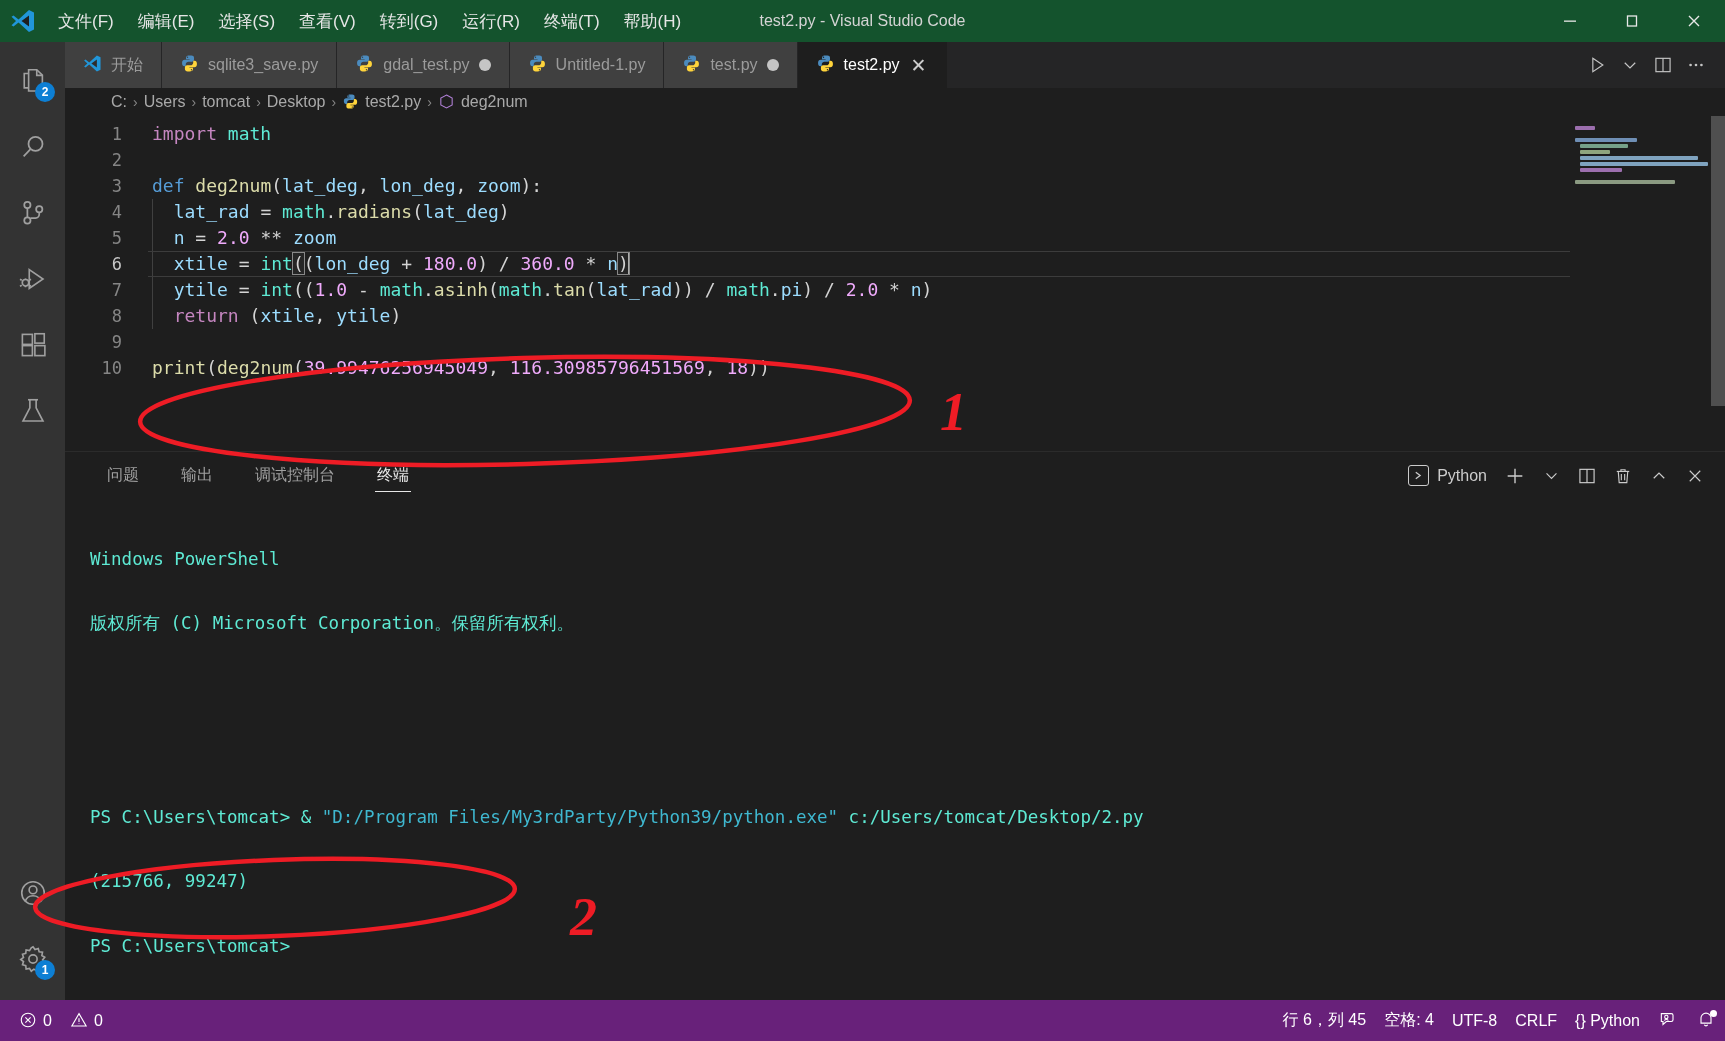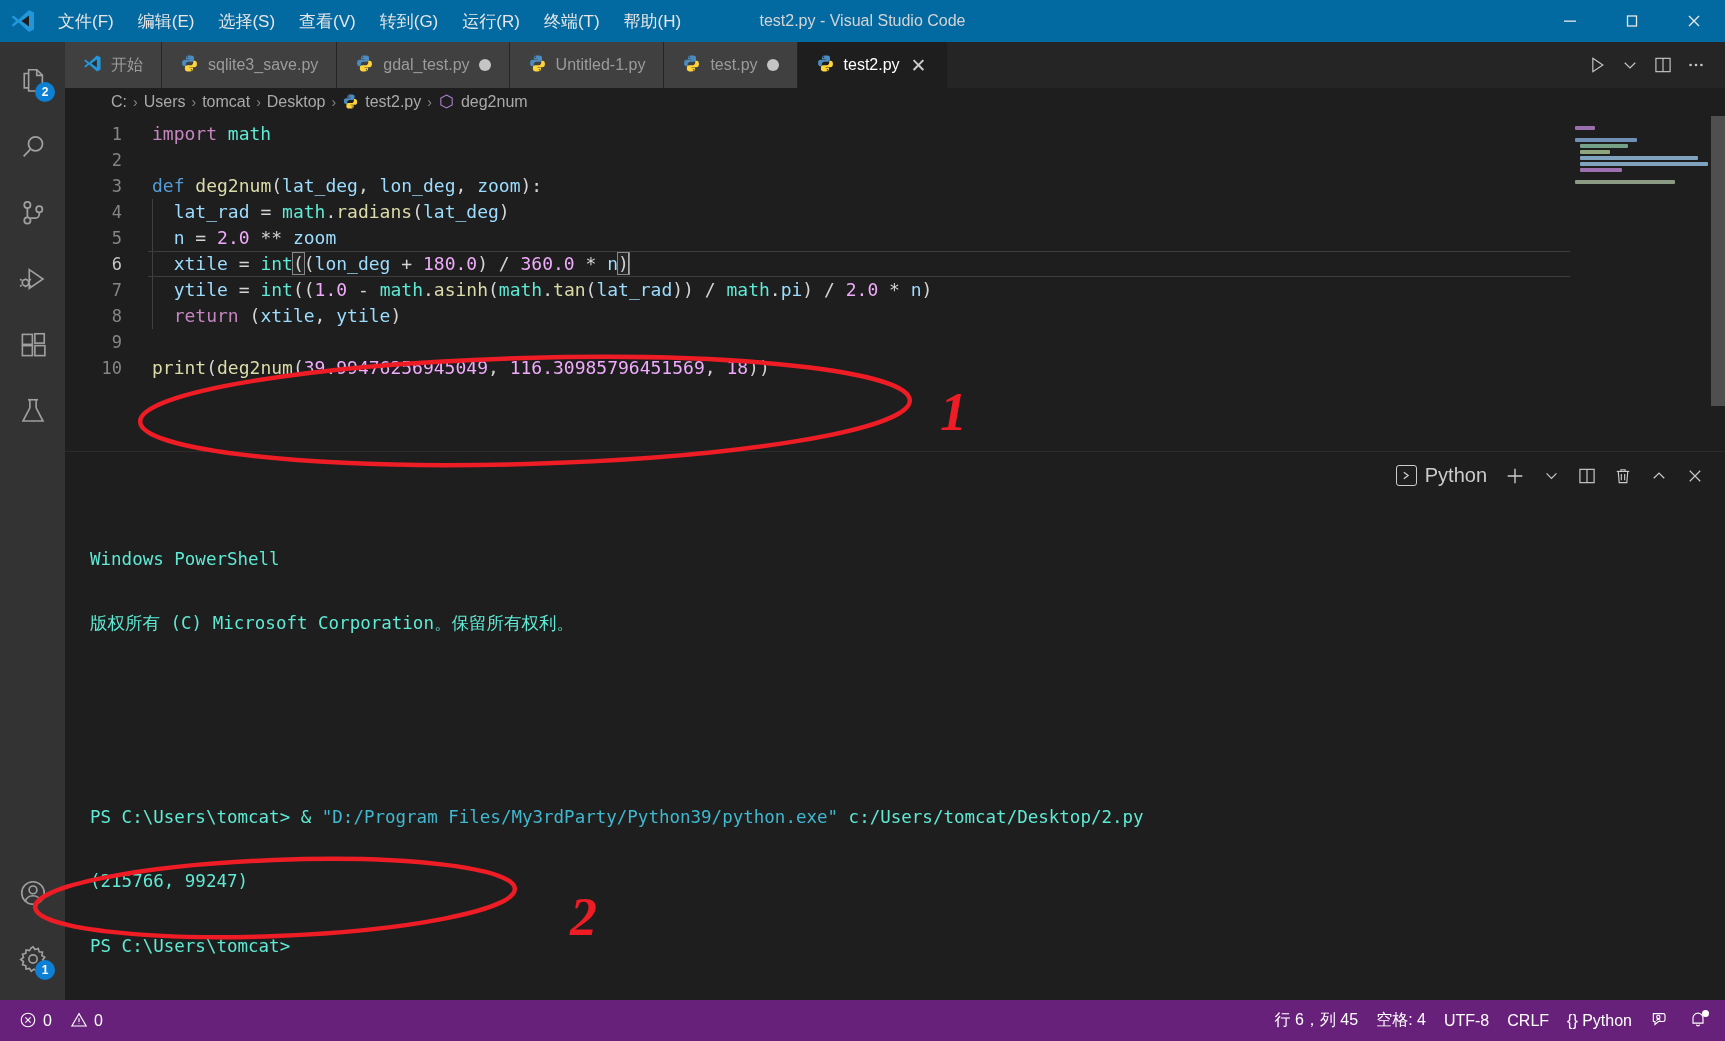--- a/index.html
+++ b/index.html
@@ -12,21 +12,21 @@
   #app {
     position: relative;
     width: 1725px; height: 1041px;
     display: flex; flex-direction: column;
     background: #1e1e1e;
   }
 
   
   .titlebar {
     height: 42px; flex: 0 0 42px;
-    background: #0369a1;
+    background: #14532d;
     display: flex; align-items: center;
     color: #cccccc;
     font-size: 15px;
     position: relative;
   }
   .vscode-logo { width: 46px; display: flex; align-items: center; justify-content: center; }
   .menu { display: flex; align-items: center; gap: 0px; }
   .menu-item {
     padding: 4px 12px;
     font-size: 17px;
@@ -224,21 +224,21 @@
     content: ""; position: absolute; left: 12px; right: 12px; bottom: 8px;
     height: 1px; background: #e7e7e7;
   }
   .panel-actions {
     margin-left: auto;
     display: flex; align-items: center; gap: 4px;
     color: #cccccc;
   }
   .shell-pill {
     display: flex; align-items: center; gap: 8px;
-    font-size: 20px; color: #cccccc;
+    font-size: 16px; color: #cccccc;
     padding: 0 8px;
   }
   .term-icon-box {
     width: 21px; height: 21px;
     border: 1.6px solid #cccccc;
     border-radius: 3px;
     display: flex; align-items: center; justify-content: center;
     font-size: 13px; line-height: 1;
   }
   .p-btn { width: 32px; height: 32px; display: flex; align-items: center; justify-content: center; }
@@ -262,21 +262,21 @@
     height: 41px; flex: 0 0 41px;
     background: #68217a;
     display: flex; align-items: center;
     color: #ffffff; font-size: 16px;
     padding: 0 0 0 10px;
   }
   .sb-item {
     display: flex; align-items: center; gap: 6px;
     padding: 0 9px; height: 41px;
   }
-  .sb-right { margin-left: auto; display: flex; align-items: center; padding-right: 8px; }
+  .sb-right { margin-left: auto; display: flex; align-items: center; }
 
   
   .annot-layer {
     position: absolute; inset: 0;
     pointer-events: none; z-index: 40;
   }
   .annot-num {
     position: absolute;
     color: #ee1c25;
     font-family: "Liberation Serif", serif;
@@ -600,20 +600,26 @@
         </div>
 
         <div class="editor-scrollbar">
           <div class="scroll-thumb" style="top:0;height:290px;"></div>
 
         </div>
       </div>
 
       <div class="panel">
         <div class="panel-header">
+          <div class="panel-tabs">
+            <div class="panel-tab">问题</div>
+            <div class="panel-tab">输出</div>
+            <div class="panel-tab">调试控制台</div>
+            <div class="panel-tab active">终端</div>
+          </div>
           <div class="panel-actions">
             <div class="shell-pill">
               <span class="term-icon-box">
                 <svg width="13" height="13" viewBox="0 0 24 24" fill="none" stroke="#cccccc" stroke-width="2.4">
                   <path d="M7 6 L15 12 L7 18"></path>
                 </svg>
               </span>
               <span>Python</span>
             </div>
             <div class="p-btn">

